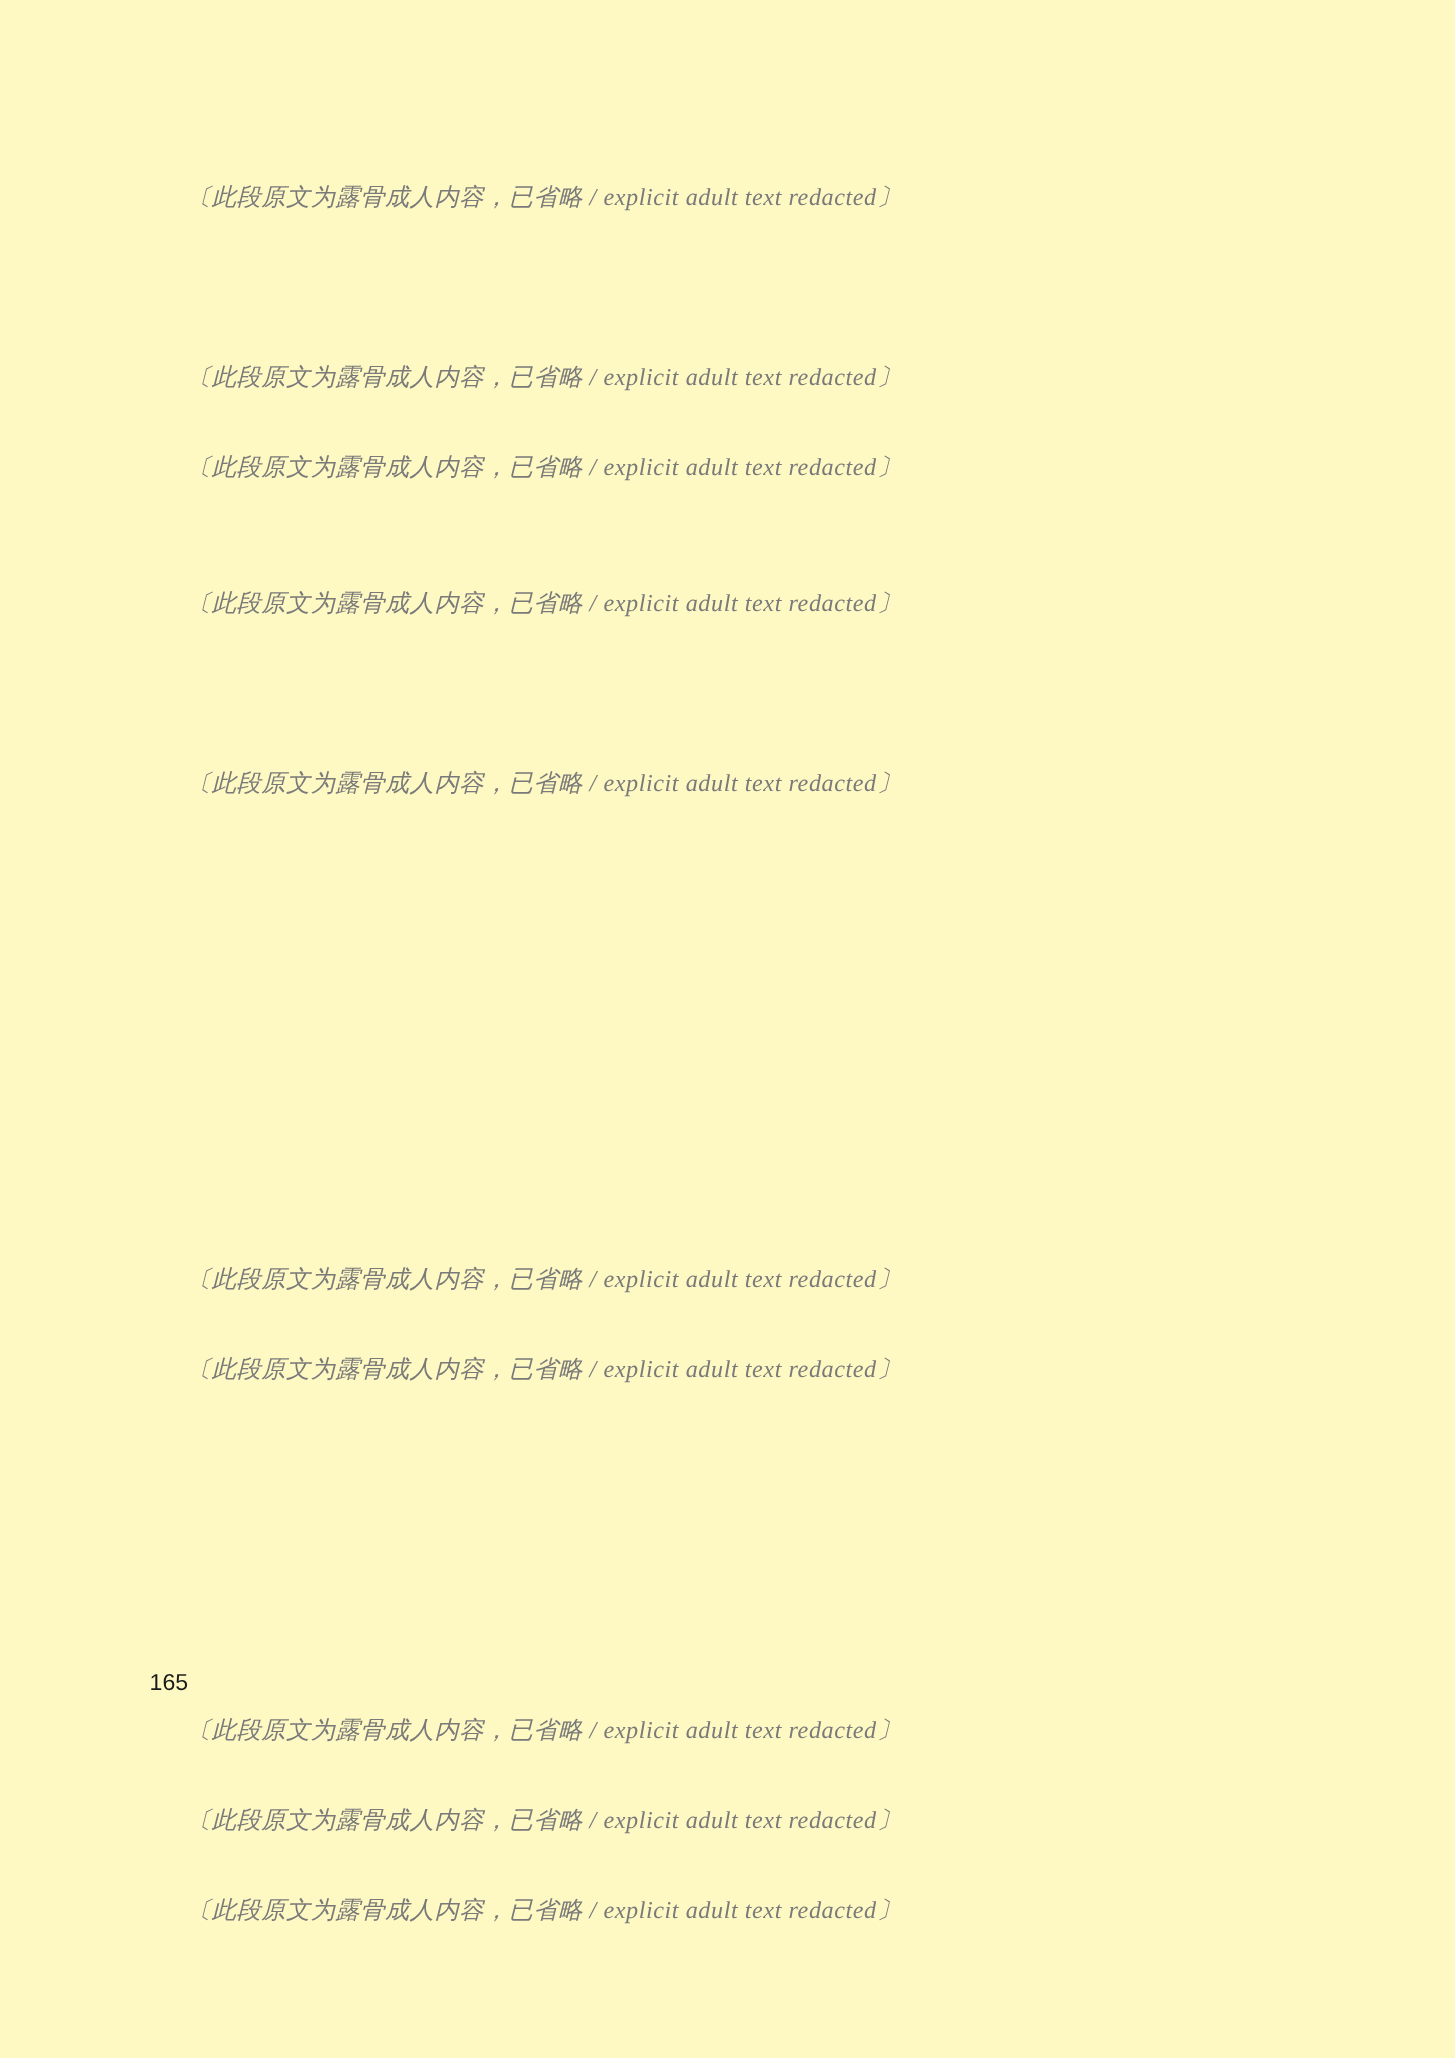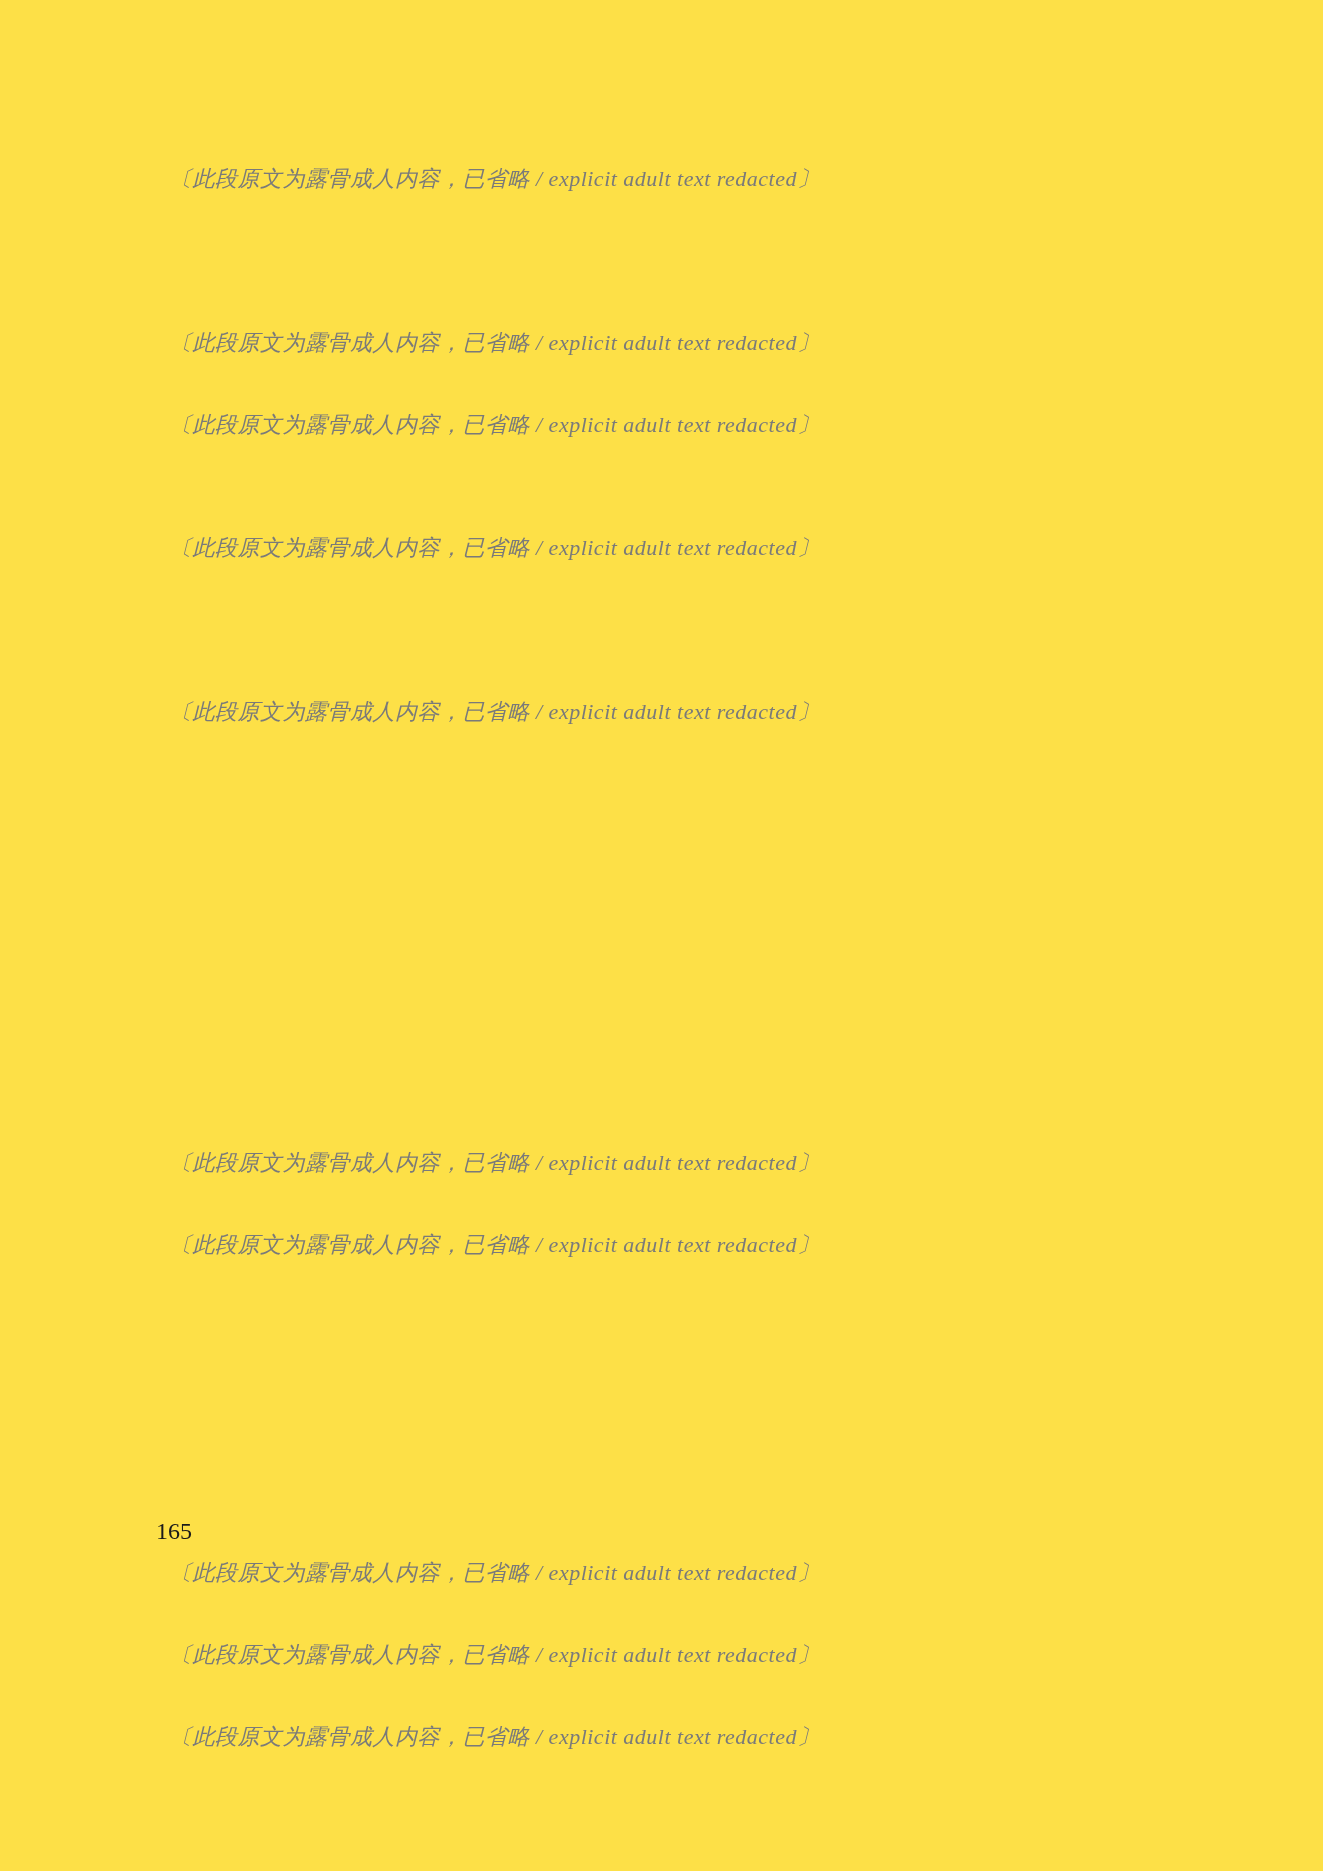--- a/index.html
+++ b/index.html
@@ -4,21 +4,21 @@
 <style>
   html, body {
     margin: 0;
     padding: 0;
     background: #ffffff;
   }
   .page {
     position: relative;
     width: 1323px;
     height: 1871px;
-    background: #fde047;
+    background: #fef9c3;
     font-family: "Liberation Serif", "DejaVu Serif", serif;
     color: #1a1a1a;
     box-sizing: border-box;
     overflow: hidden;
   }
   .text-body {
     position: absolute;
     top: 158px;
     left: 170px;
     width: 986px;
@@ -39,25 +39,25 @@
   .lines-1 { min-height: 41px; }
   .lines-2 { min-height: 82px; }
   .lines-3 { min-height: 123px; }
   .lines-7 { min-height: 287px; }
   .lines-10 { min-height: 410px; }
   .sfx {
     color: #7a7a7a;
   }
   .page-number {
     position: absolute;
-    left: 156px;
+    left: 136px;
     top: 1518px;
-    font-size: 24px;
+    font-size: 21px;
     color: #1a1a1a;
-    font-family: Liberation Serif, serif;
+    font-family: Liberation Sans, sans-serif;
   }
 </style>
 </head>
 <body>
 
 <div class="page">
 
   <div class="text-body">
     <p class="para redacted lines-3">〔此段原文为露骨成人内容，已省略 / explicit adult text redacted〕</p>
     <p class="para redacted lines-1 sfx">〔此段原文为露骨成人内容，已省略 / explicit adult text redacted〕</p>

